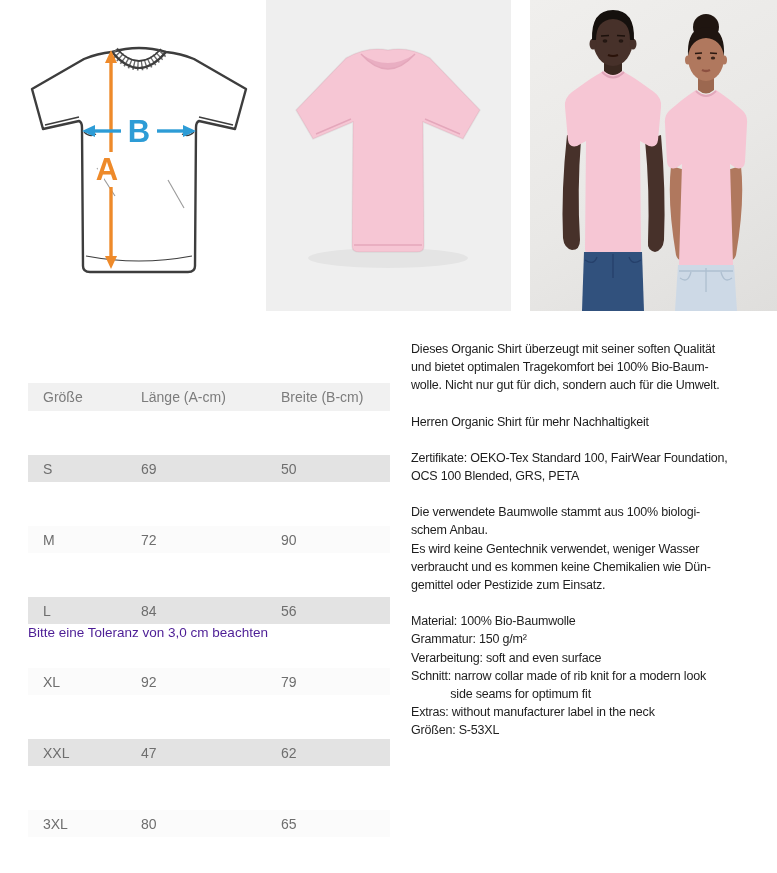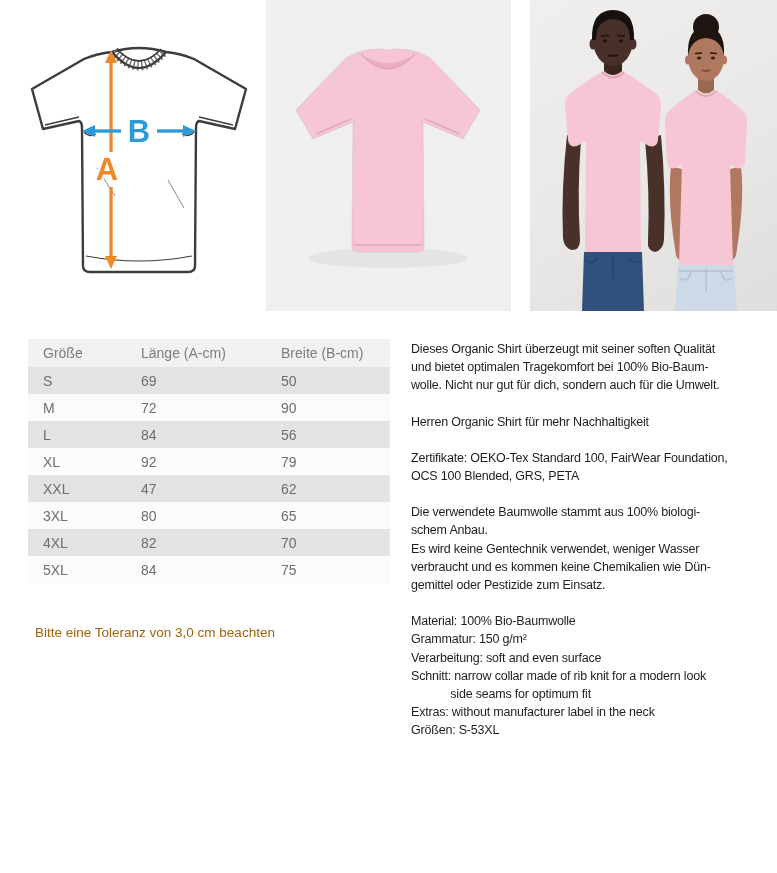--- a/index.html
+++ b/index.html
@@ -8,30 +8,30 @@
 
   
   .panel-diagram{position:absolute;left:0;top:0;width:260px;height:311px;background:#ffffff;}
   .panel-product{position:absolute;left:266px;top:0;width:245px;height:311px;background:#efefef;}
   .panel-models{position:absolute;left:530px;top:0;width:247px;height:311px;
                 background:linear-gradient(150deg,#f0efed 0%,#e9e8e6 55%,#dfdedc 100%);}
   .panel-diagram svg,.panel-product svg,.panel-models svg{display:block;width:100%;height:100%;}
 
   
   .size-table{position:absolute;left:28px;top:339px;width:362px;font-size:14px;color:#6e6e6e;}
-  .t-row{display:flex;align-items:center;height:27px;}
+  .t-row{display:flex;align-items:center;height:27px;margin-top:44px;}
   .t-head{height:28px;background:#f1f1f1;color:#7c7c7c;}
   .t-row:nth-child(even){background:#e3e3e3;}
   .t-row:nth-child(odd){background:#fbfbfb;}
   .t-row.t-head{background:#f1f1f1;}
   .c1{width:113px;padding-left:15px;box-sizing:border-box;}
   .c2{width:140px;}
   .c3{flex:1;}
 
-  .tolerance-note{position:absolute;left:35px;top:625px;font-size:13.5px;color:#a16207;}
+  .tolerance-note{position:absolute;left:28px;top:625px;font-size:13.5px;color:#4c1d95;}
 
   
   .description{position:absolute;left:411px;top:340px;width:368px;font-size:12.5px;
                line-height:18.2px;color:#1e1e1e;letter-spacing:-0.2px;}
   .description p{margin:0 0 18px 0;white-space:pre-line;}
 </style>
 </head>
 <body>
 
 <div class="canvas">

